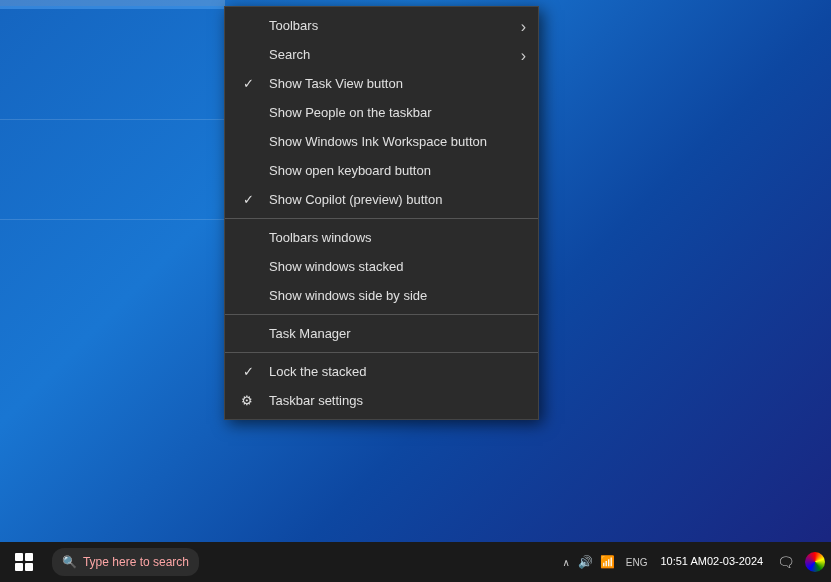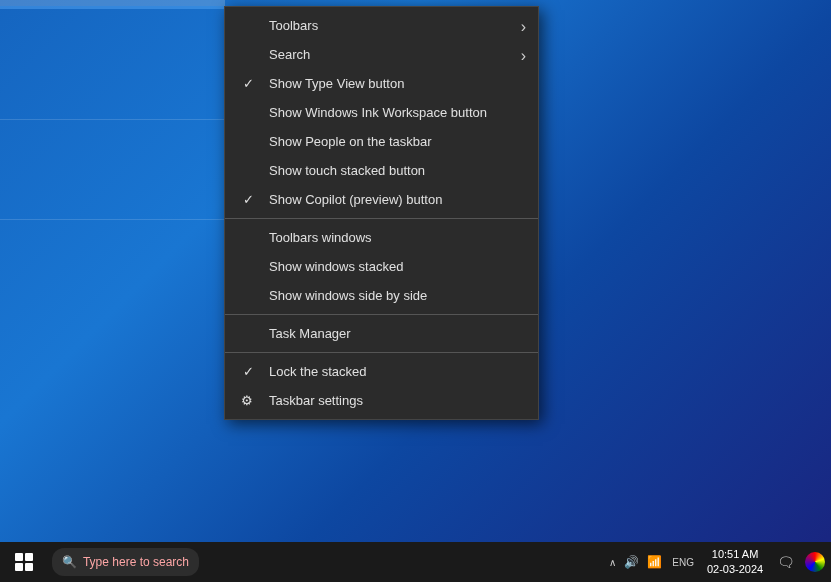--- a/index.html
+++ b/index.html
@@ -163,21 +163,21 @@
 
     .tray-icon {
       color: #ccc;
       font-size: 12px;
       padding: 2px 3px;
       cursor: pointer;
     }
 
     .clock-area {
       display: flex;
-      flex-direction: column;
+      flex-direction: row;
       align-items: center;
       justify-content: center;
       color: #fff;
       font-size: 11px;
       padding: 0 6px;
       line-height: 1.4;
     }
 
     .taskbar-notification {
       color: #ccc;
@@ -237,30 +237,30 @@
 
   <div class="context-menu" id="context-menu">
   <div class="menu-item has-arrow">
         <span>Toolbars</span>
       </div>
       <div class="menu-item has-arrow">
         <span>Search</span>
       </div>
       <div class="menu-item">
         <span class="check-mark">✓</span>
-        <span>Show Type View button</span>
+        <span>Show Task View button</span>
+      </div>
+      <div class="menu-item">
+        <span>Show People on the taskbar</span>
       </div>
       <div class="menu-item">
         <span>Show Windows Ink Workspace button</span>
       </div>
       <div class="menu-item">
-        <span>Show People on the taskbar</span>
-      </div>
-      <div class="menu-item">
-        <span>Show touch stacked button</span>
+        <span>Show open keyboard button</span>
       </div>
       <div class="menu-item">
         <span class="check-mark">✓</span>
         <span>Show Copilot (preview) button</span>
       </div>
       <div class="menu-separator"></div>
       <div class="menu-item">
         <span>Toolbars windows</span>
       </div>
       <div class="menu-item">

